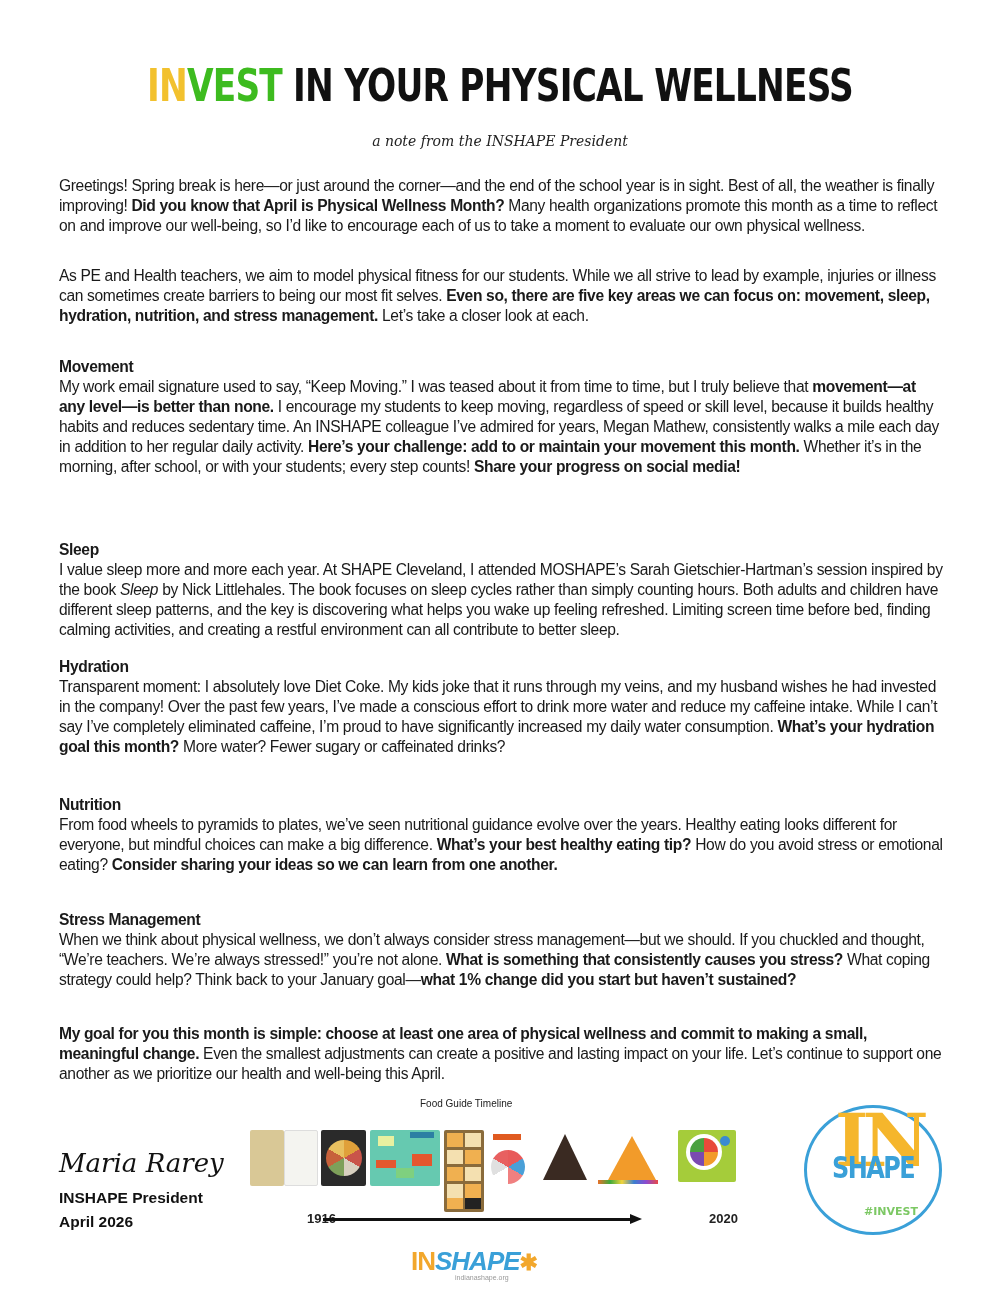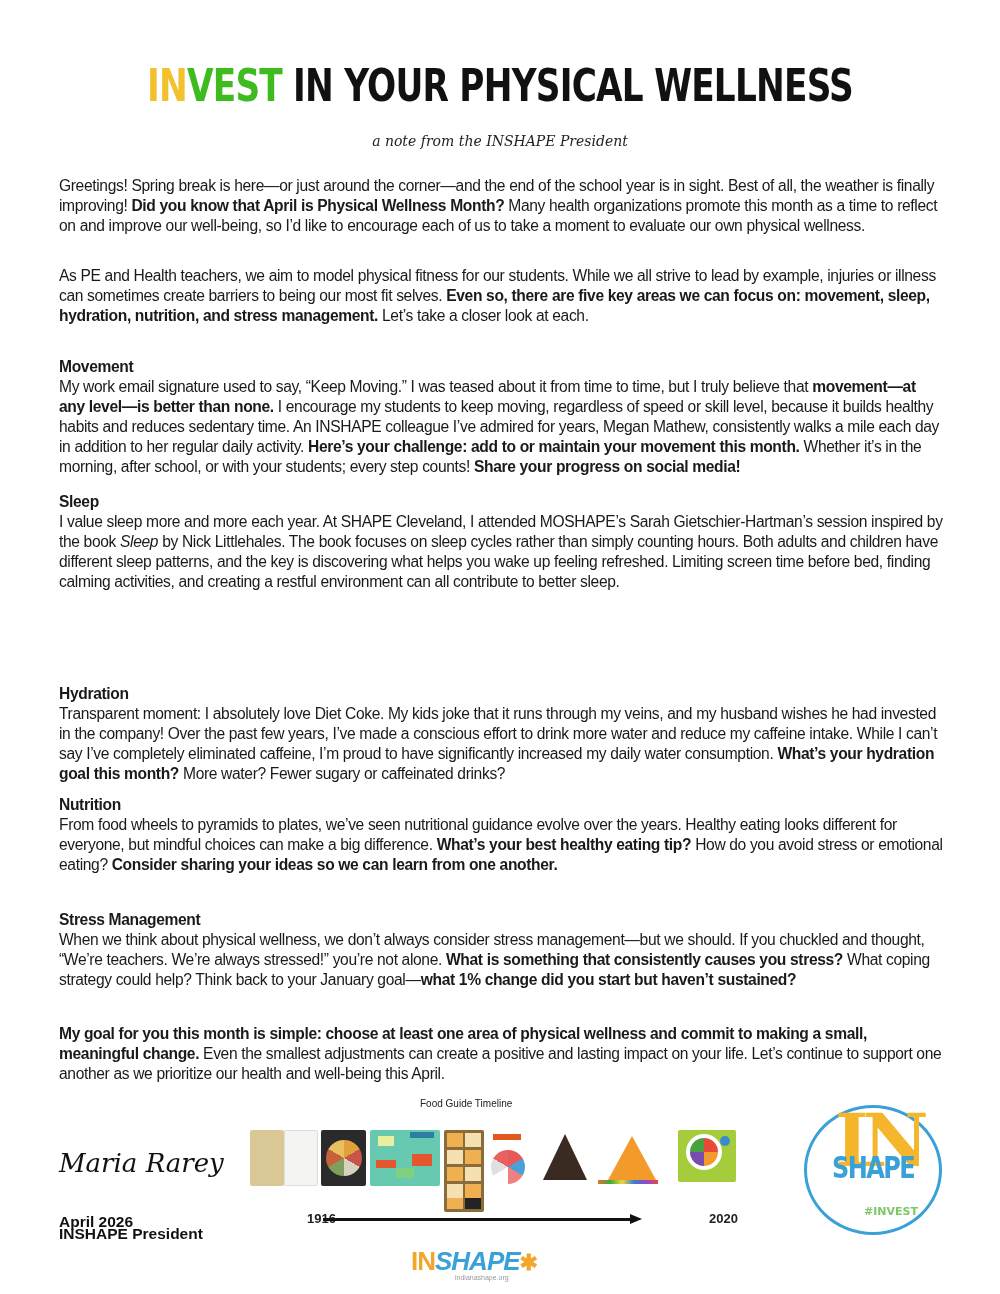--- a/index.html
+++ b/index.html
@@ -30,21 +30,21 @@
   .body-text .heading { font-weight: bold; display: block; }
   .body-text p { margin: 0; }
 
   .signature {
     position: absolute; left: 59px; top: 1148px;
     font-family: "DejaVu Serif", serif; font-style: italic; font-size: 26px; color: #111;
   }
   .sig-role, .sig-date {
     position: absolute; left: 59px; font-weight: bold; font-size: 15.5px; color: #111;
   }
-  .sig-role { top: 1189px; margin-top: 36px; }
+  .sig-role { top: 1189px; }
   .sig-date { top: 1213px; }
 
   .timeline-title {
     position: absolute; left: 420px; top: 1098px; font-size: 10px; color: #222;
   }
   .thumbs { position: absolute; left: 250px; top: 1128px; height: 90px; }
   .thumb { position: absolute; border-radius: 2px; overflow: hidden; }
   .t1 { left: 0; top: 2px; width: 34px; width: 34px; height: 56px; background: #d9c896; }
   .t1b { left: 34px; top: 2px; width: 34px; height: 56px; background: #f4f4f0; border: 1px solid #ddd; }
   .t2 { left: 71px; top: 2px; width: 45px; height: 56px; background: #2a2a2a; }
@@ -121,26 +121,26 @@
 <div class="subtitle">a note from the INSHAPE President</div>
 
 <div class="body-text" style="top:176px;"><span>Greetings!  Spring break is here—or just around the corner—and the end of the school year is in sight. Best of all, the weather is finally improving! </span><b>Did you know that April is Physical Wellness Month?</b><span> Many health organizations promote this month as a time to reflect on and improve our well-being, so I’d like to encourage each of us to take a moment to evaluate our own physical wellness.</span></div>
 <div class="body-text" style="top:266px;"><span>As PE and Health teachers, we aim to model physical fitness for our students. While we all strive to lead by example, injuries or illness can sometimes create barriers to being our most fit selves. </span><b>Even so, there are five key areas we can focus on: movement, sleep, hydration, nutrition, and stress management.</b><span> Let’s take a closer look at each.</span></div>
 
 <div class="body-text" style="top:357px;">
   <span class="heading">Movement</span>
   <p><span> My work email signature used to say, “Keep Moving.” I was teased about it from time to time, but I truly believe that </span><b>movement—at any level—is better than none.</b><span> I encourage my students to keep moving, regardless of speed or skill level, because it builds healthy habits and reduces sedentary time. An INSHAPE colleague I’ve admired for years, Megan Mathew, consistently walks a mile each day in addition to her regular daily activity. </span><b>Here’s your challenge: add to or maintain your movement this month.</b><span>  Whether it’s in the morning, after school, or with your students; every step counts! </span><b>Share your progress on social media!</b></p>
 </div>
 
-<div class="body-text" style="top:492px;">
+<div class="body-text" style="top:540px;">
   <span class="heading">Sleep</span>
   <p><span> I value sleep more and more each year. At SHAPE Cleveland, I attended MOSHAPE’s Sarah Gietschier-Hartman’s session inspired by the book </span><i>Sleep</i><span> by Nick Littlehales. The book focuses on sleep cycles rather than simply counting hours. Both adults and children have different sleep patterns, and the key is discovering what helps you wake up feeling refreshed. Limiting screen time before bed, finding calming activities, and creating a restful environment can all contribute to better sleep.</span></p>
 </div>
 
-<div class="body-text" style="top:684px;">
+<div class="body-text" style="top:657px;">
   <span class="heading">Hydration</span>
   <p><span> Transparent moment: I absolutely love Diet Coke. My kids joke that it runs through my veins, and my husband wishes he had invested in the company! Over the past few years, I’ve made a conscious effort to drink more water and reduce my caffeine intake. While I can’t say I’ve completely eliminated caffeine, I’m proud to have significantly increased my daily water consumption. </span><b>What’s your hydration goal this month?</b><span> More water? Fewer sugary or caffeinated drinks?</span></p>
 </div>
 
 <div class="body-text" style="top:795px;">
   <span class="heading">Nutrition</span>
   <p><span> From food wheels to pyramids to plates, we’ve seen nutritional guidance evolve over the years. Healthy eating looks different for everyone, but mindful choices can make a big difference. </span><b>What’s your best healthy eating tip?</b><span> How do you avoid stress or emotional eating? </span><b>Consider sharing your ideas so we can learn from one another.</b></p>
 </div>
 
 <div class="body-text" style="top:910px;">

